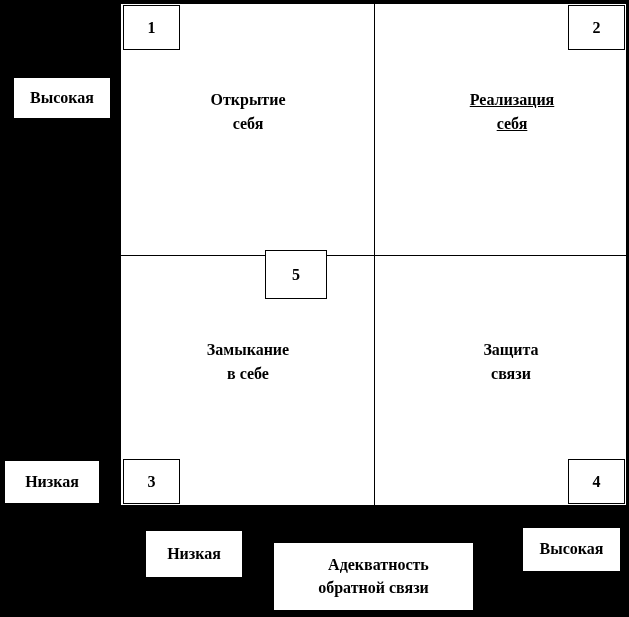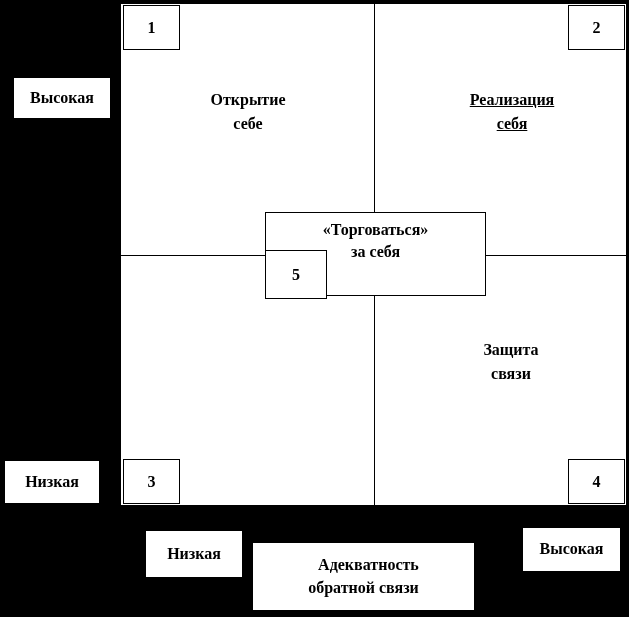--- a/index.html
+++ b/index.html
@@ -70,56 +70,54 @@
     position:absolute;
     background:#fff;
     display:flex; align-items:center; justify-content:center;
     text-align:right;
     white-space:pre-line;
     line-height:1.4;
   }
   #y-high  { left:14px;  top:78px;  width:96px;  height:40px; }
   #y-low   { left:5px;   top:461px; width:94px;  height:42px; }
   #x-low   { left:146px; top:531px; width:96px;  height:46px; }
-  #x-title { left:253px; top:543px; width:221px; height:67px; }
+  #x-title { left:274px; top:543px; width:199px; height:67px; }
   #x-high  { left:523px; top:528px; width:97px;  height:43px; }
 </style>
 </head>
 <body>
 
 <div class="screen">
 
   <div class="grid">
     <div class="v-divider"></div>
     <div class="h-divider"></div>
 
     <div class="quad-label" id="q1">Открытие
-себе</div>
+себя</div>
     <div class="quad-label" id="q2">Реализация
 себя</div>
+    <div class="quad-label" id="q3">Замыкание
+в себе</div>
     <div class="quad-label" id="q4">Защита
 связи</div>
 
     <div class="num-box" id="nb1">
       <span>1</span>
     </div>
     <div class="num-box" id="nb2">
       <span>2</span>
     </div>
     <div class="num-box" id="nb3">
       <span>3</span>
     </div>
     <div class="num-box" id="nb4">
       <span>4</span>
     </div>
 
-    <div class="center-box">
-      <div class="center-text">«Торговаться»
-за себя</div>
-    </div>
     <div id="nb5">
       <span>5</span>
     </div>
   </div>
 
   <div class="axis-box" id="y-high">Высокая</div>
   <div class="axis-box" id="y-low">Низкая</div>
 
   <div class="axis-box" id="x-low">Низкая</div>
   <div class="axis-box" id="x-title">Адекватность

